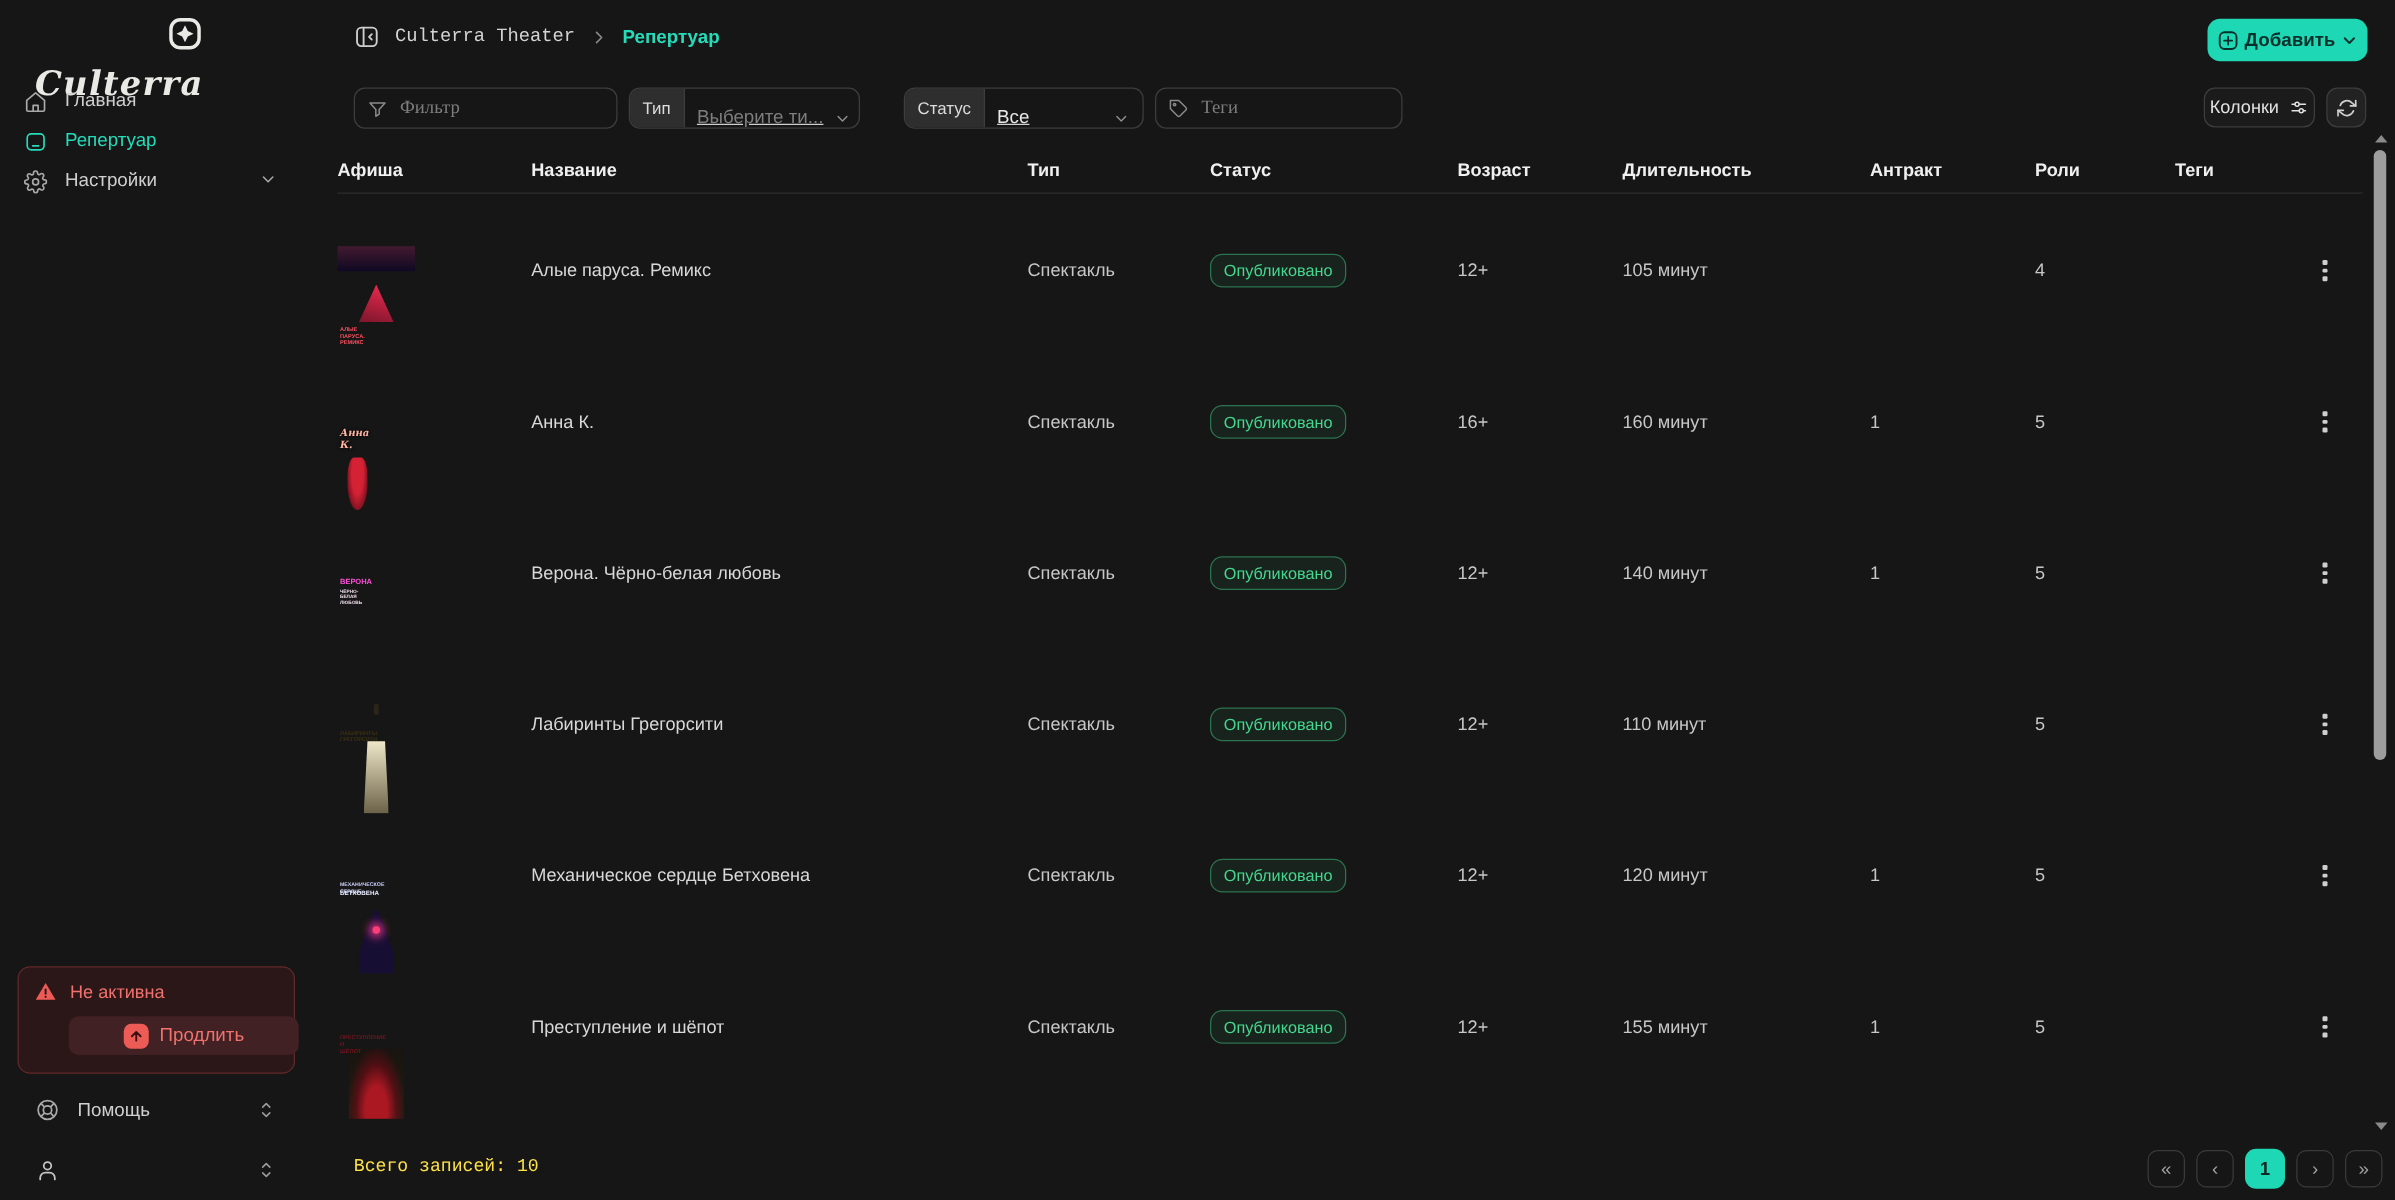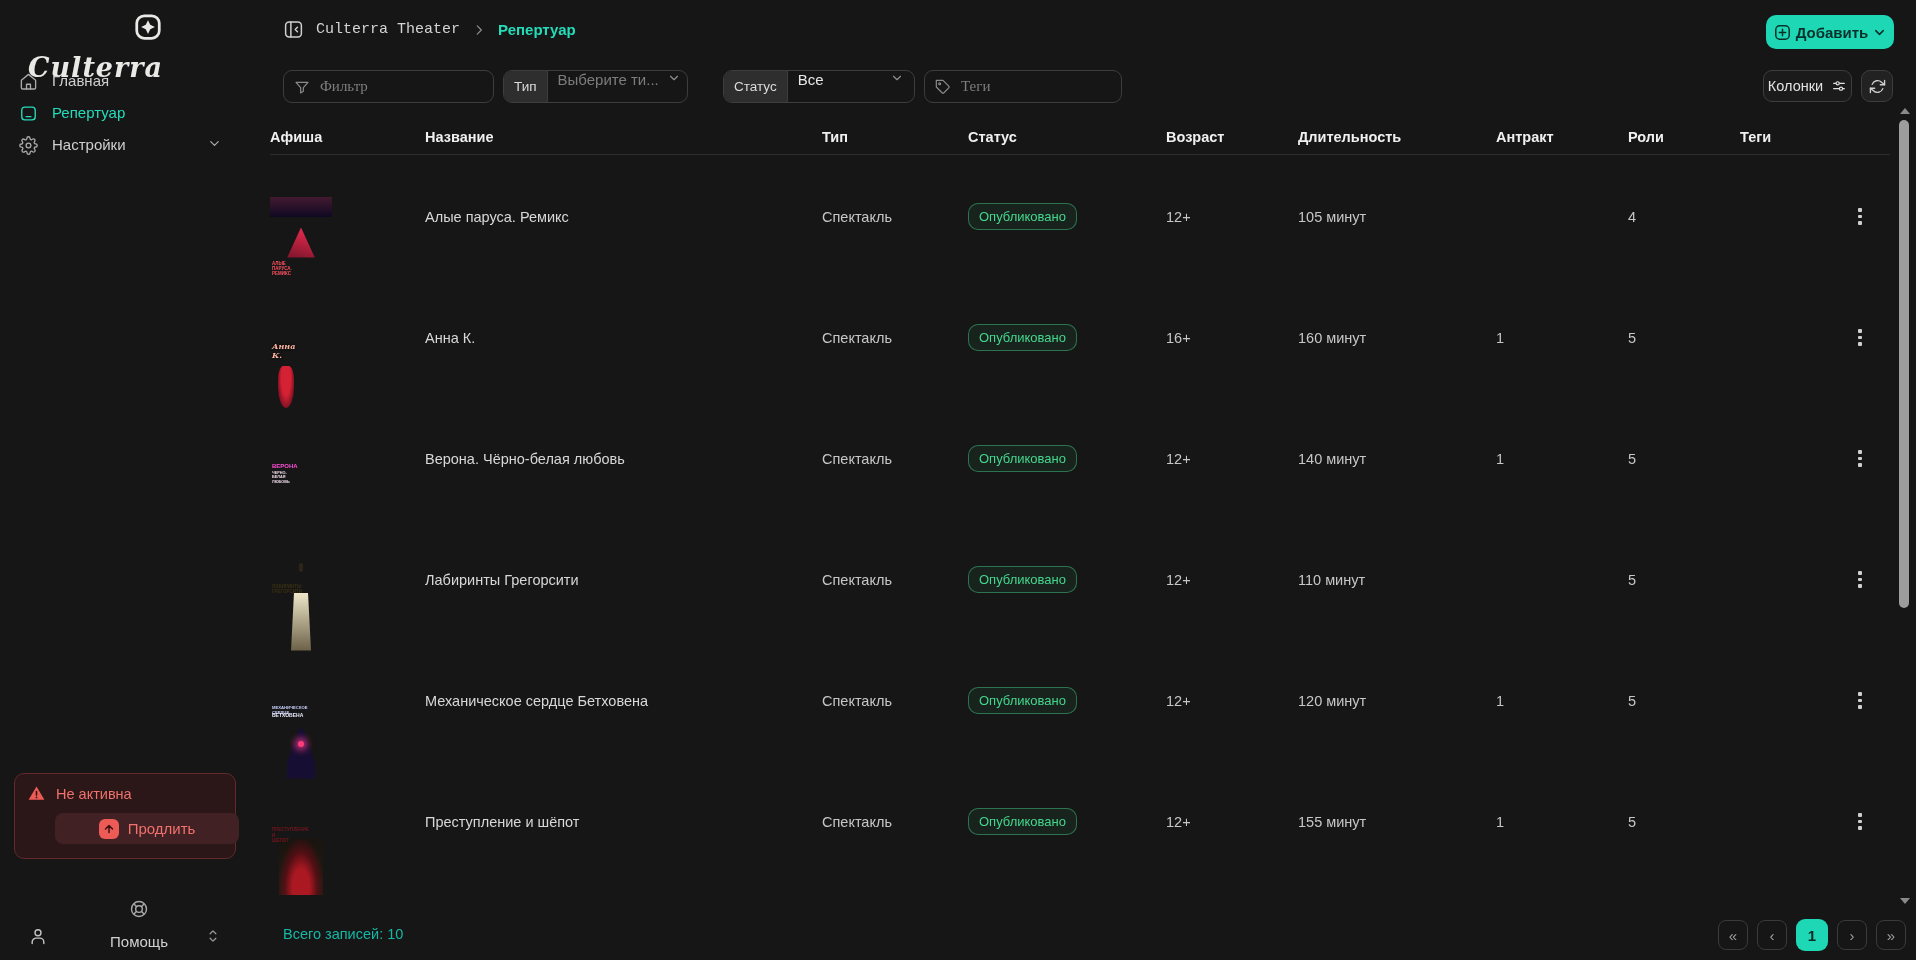--- a/index.html
+++ b/index.html
@@ -23,21 +23,21 @@
   .license{position:absolute;left:14px;top:773px;width:222px;height:86px;background:#2b1717;
            border:1px solid #63292b;border-radius:10px;box-sizing:border-box;padding:10px 12px;}
   .license-head{display:flex;align-items:center;gap:10px;color:#f0716d;font-size:14.5px;}
   .renew-btn{margin:10px 0 0 28px;width:184px;height:31px;display:flex;align-items:center;justify-content:center;
              gap:9px;background:#41２121;background:#412123;border:none;border-radius:8px;
              color:#f0716d;font-size:15px;font-family:inherit;cursor:pointer;}
   .renew-ic{width:20px;height:20px;border-radius:6px;background:#ec5b56;display:flex;align-items:center;justify-content:center;color:#3a1212;}
 
   .help-row,.user-row{position:absolute;left:0;width:250px;display:flex;align-items:center;gap:14px;
                       padding-left:28px;box-sizing:border-box;font-size:15px;color:#d0d0d0;cursor:pointer;}
-  .help-row{top:899px;height:28px;flex-direction:column;}
+  .help-row{top:874px;height:28px;}
   .user-row{top:922px;height:28px;}
   .updown{margin-left:auto;margin-right:30px;color:#9a9a9a;}
 
   
   .breadcrumb{position:absolute;left:283px;top:19px;display:flex;align-items:center;gap:12px;font-size:15px;}
   .bc-icon{color:#cfcfcf;}
   .bc-parent{color:#d4d4d4;font-family:Liberation Mono, monospace;}
   .bc-sep{color:#8a8a8a;}
   .bc-current{color:#25dcba;font-weight:bold;}
 
@@ -49,21 +49,21 @@
   .fbar-input{position:absolute;top:70px;height:33px;box-sizing:border-box;border:1px solid #3d3d3d;
               border-radius:9px;display:flex;align-items:center;gap:8px;padding:0 10px;background:#161616;}
   .fbar-input input{background:transparent;border:none;outline:none;color:#d8d8d8;font-size:15px;
                     font-family:Liberation Serif, serif;width:100%;}
   .fbar-input input::placeholder{color:#7d7d7d;}
   .fi-icon{color:#8a8a8a;flex:none;}
   .grp{position:absolute;top:70px;height:33px;box-sizing:border-box;border:1px solid #3d3d3d;border-radius:9px;
        display:flex;align-items:stretch;background:#161616;overflow:hidden;}
   .grp-label{display:flex;align-items:center;padding:0 10px;background:#2e2e2e;color:#dcdcdc;
              font-size:13.5px;border-right:1px solid #3d3d3d;}
-  .grp-value{display:flex;align-items:flex-start;gap:8px;padding:0 10px;flex:1;}
+  .grp-value{display:flex;align-items:flex-end;gap:8px;padding:0 10px;flex:1;text-decoration:underline;}
   .grp-value .ph{color:#7d7d7d;font-size:15px;white-space:nowrap;}
   .grp-value .val{color:#e8e8e8;font-size:15px;}
   .grp-chev{color:#8f8f8f;margin-left:auto;}
 
   .columns-btn{position:absolute;left:1763px;top:70px;width:89px;height:32px;box-sizing:border-box;
                border:1px solid #3d3d3d;border-radius:9px;background:#1b1b1b;display:flex;align-items:center;
                justify-content:center;gap:8px;color:#e2e2e2;font-size:14.5px;font-family:inherit;cursor:pointer;}
   .refresh-btn{position:absolute;left:1861px;top:70px;width:32px;height:32px;box-sizing:border-box;
                border:1px solid #3d3d3d;border-radius:9px;background:#222;display:flex;align-items:center;
                justify-content:center;color:#cfcfcf;cursor:pointer;}
@@ -122,21 +122,21 @@
   .art-beethoven .cap{color:#c9cffb;font-size:4.2px;z-index:1;}
   .art-beethoven .cap2{color:#e9ecff;font-size:5px;z-index:1;}
   .art-crime{background:linear-gradient(180deg,#ddd4ba 0%,#cfc5a6 100%);}
   .art-crime::before{content:"";position:absolute;left:9px;top:17px;width:44px;height:56px;
       background:radial-gradient(ellipse at 50% 88%,rgba(178,24,35,.95) 0 28%,rgba(115,10,22,.6) 52%,transparent 75%),
                  linear-gradient(180deg,#18140f,#241c12);}
   .art-crime .cap{color:#731620;font-size:4.5px;top:5px;z-index:1;}
   .art-crime .cap2{color:#731620;font-size:4.5px;top:11px;z-index:1;}
 
   
-  .total{position:absolute;left:283px;top:926px;font-size:14.5px;color:#14b8a6;}
+  .total{position:absolute;left:283px;top:926px;font-size:14.5px;color:#fde047;font-family:Liberation Mono, monospace;}
   .pager{position:absolute;left:1718px;top:919px;display:flex;align-items:center;gap:9px;}
   .pg-btn{width:30px;height:30px;box-sizing:border-box;border:1px solid #3a3a3a;border-radius:8px;
           background:transparent;color:#9f9f9f;font-size:15px;display:flex;align-items:center;
           justify-content:center;font-family:inherit;cursor:pointer;}
   .pg-btn.current{width:32px;height:32px;background:#1ed7b5;border:none;color:#0c2a25;
                   font-weight:bold;border-radius:9px;}
 
   
   .vscroll{position:absolute;left:1897px;top:106px;width:15px;height:800px;}
   .vs-up{position:absolute;left:3px;top:2px;width:0;height:0;border-left:5px solid transparent;

